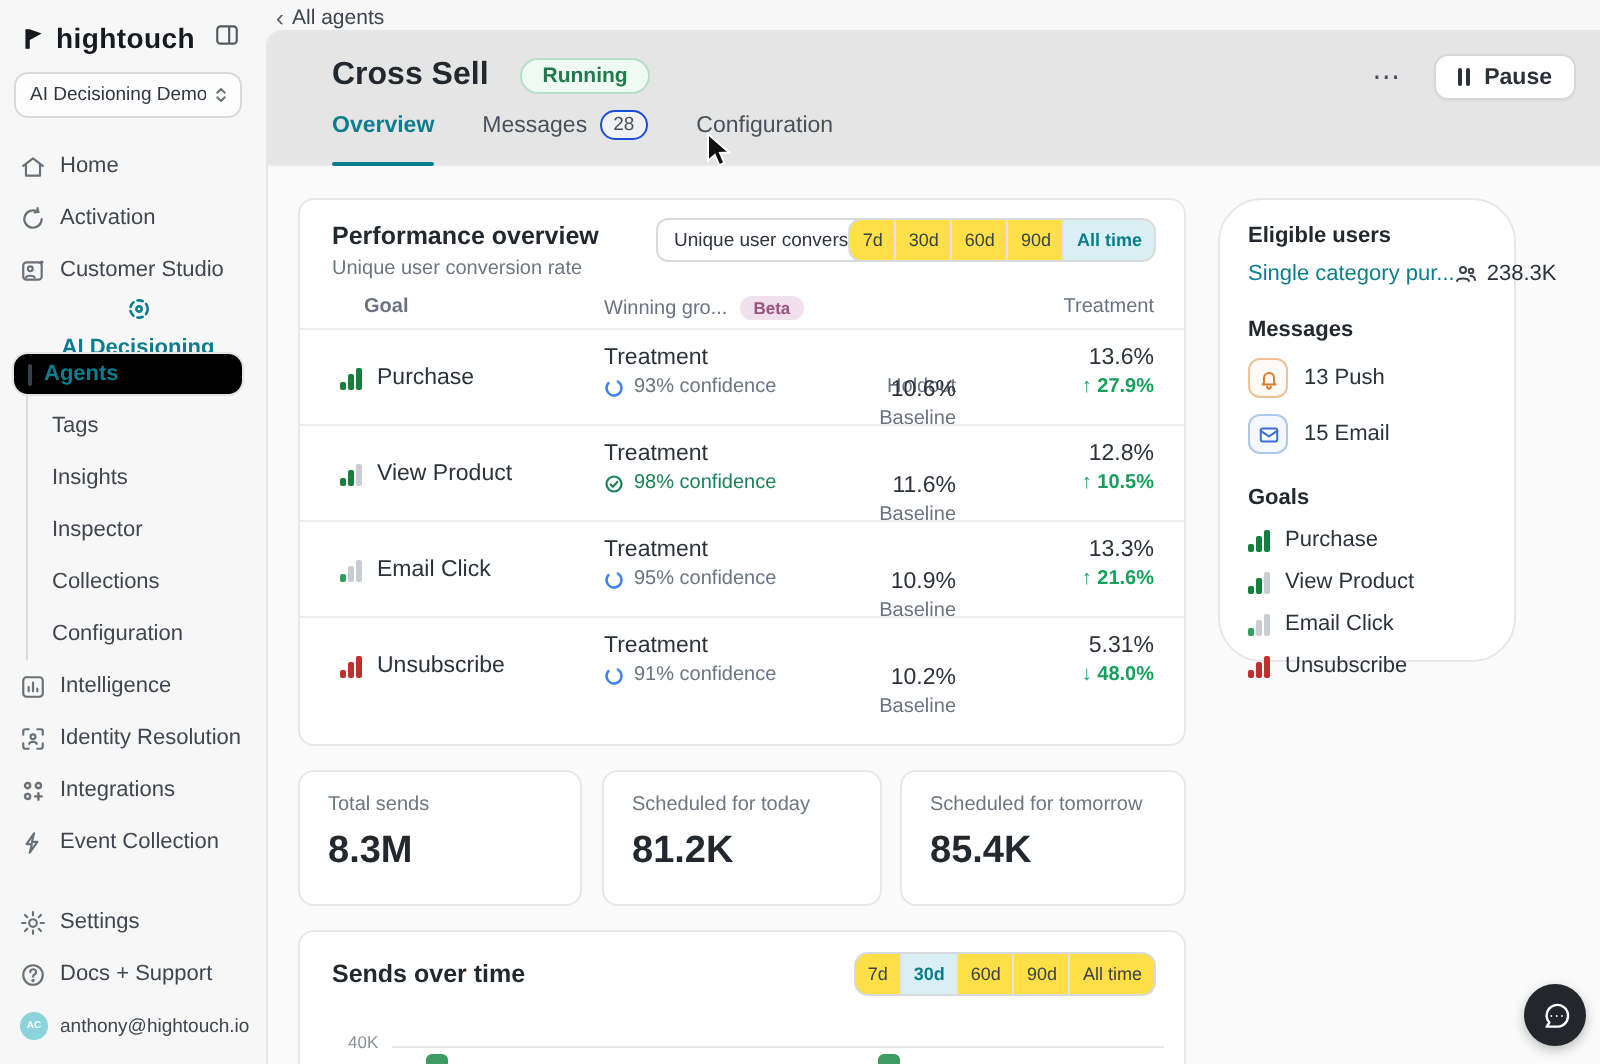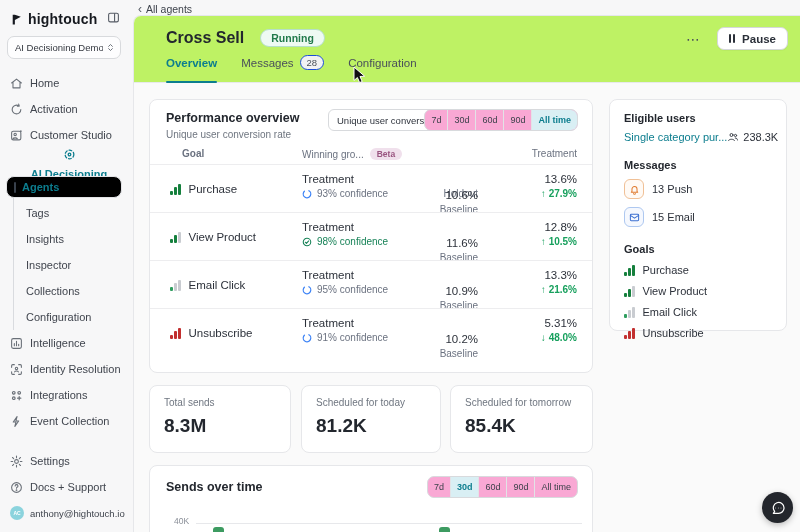--- a/index.html
+++ b/index.html
@@ -25,21 +25,21 @@
   .nav-item.pill { position:relative; margin:0 6px 0 6px; padding-left:15px; height:22px; margin-top:2px; margin-bottom:2px; background:#000000; border:1px solid #e2e3e6; border-radius:8px; color:#0c7d8e; font-weight:600; z-index:2; }
   .nav-item.pill::before { content:""; position:absolute; left:7px; top:5px; width:2px; height:11px; background:#39414c; border-radius:2px; }
   .side-footer { position:absolute; left:0; bottom:6px; width:128px; }
   .avatar { width:14px; height:14px; border-radius:50%; background:#8bd3dd; color:#fff; font-size:5px; font-weight:700; display:flex; align-items:center; justify-content:center; flex:0 0 14px; }
   .nav-item.user { font-size:9.5px; gap:6px; }
 
   
   .breadcrumb { position:absolute; left:138px; top:3px; font-size:10.5px; color:#3e434c; display:flex; align-items:center; gap:4px; cursor:pointer; }
   .breadcrumb .chev { font-size:12px; line-height:10px; color:#555b64; }
   .main-card { position:absolute; left:133px; top:15px; width:667px; height:517px; background:#ffffff; border:1px solid #e6e7ea; border-radius:8px 0 0 0; border-right:none; border-bottom:none; overflow:hidden; }
-  .card-header { position:relative; height:67px; background:#bef264; }
+  .card-header { position:relative; height:67px; background:#e5e5e5; }
   .title-row { position:absolute; left:32px; top:13px; display:flex; align-items:center; gap:16px; }
   .page-title { font-size:16px; font-weight:700; color:#23272e; }
   .badge-running { font-size:10.5px; font-weight:600; color:#217a4b; background:#eefaf3; border:1px solid #b5e0c7; border-radius:999px; padding:2px 10px; }
   .header-actions { position:absolute; right:12px; top:11px; display:flex; align-items:center; gap:16px; }
   .menu-dots { font-size:14px; color:#4a505a; letter-spacing:1px; cursor:pointer; }
   .pause-btn { display:flex; align-items:center; gap:7px; border:1px solid #d5d7db; border-radius:7px; background:#fff; height:23px; padding:0 11px; font-size:11.5px; font-weight:600; color:#2b3039; cursor:pointer; box-shadow:0 1px 1px rgba(0,0,0,.03); }
   .pause-icon { display:flex; gap:2px; }
   .pause-icon i { width:2px; height:9px; background:#2b3039; border-radius:1px; }
   .tab-row { position:absolute; left:0; right:0; bottom:0; height:22px; border-bottom:1px solid #e8e9ec; padding-left:32px; display:flex; gap:24px; }
   .tab { font-size:11.5px; color:#4a505a; display:flex; align-items:center; gap:6px; position:relative; cursor:pointer; padding-bottom:18px; }
@@ -49,21 +49,21 @@
 
   .content { position:absolute; left:0; right:0; top:67px; bottom:0; background:#fafafa; overflow:hidden; }
   .panel { position:absolute; background:#fff; border:1px solid #e6e7ea; border-radius:8px; }
 
   
   .perf { left:15px; top:16px; width:444px; height:274px; }
   .perf-title { position:absolute; left:16px; top:11px; font-size:12.5px; font-weight:700; color:#23272e; }
   .perf-sub { position:absolute; left:16px; top:29px; font-size:10px; color:#6f7680; }
   .metric-select { position:absolute; left:178px; top:9px; width:124px; height:22px; border:1px solid #d8dadd; border-radius:6px; background:#fff; display:flex; align-items:center; padding:0 5px 0 8px; gap:4px; cursor:pointer; }
   .metric-select span { font-size:9.5px; color:#2f343d; white-space:nowrap; overflow:hidden; flex:1; }
-  .seg { position:absolute; top:9px; height:22px; display:flex; border:1px solid #d8dadd; border-radius:7px; background:#f9a8d4; overflow:hidden; }
+  .seg { position:absolute; top:9px; height:22px; display:flex; border:1px solid #d8dadd; border-radius:7px; background:#fde047; overflow:hidden; }
   .perf .seg { right:14px; }
   .seg div { font-size:9px; color:#3c414a; padding:0 6px; display:flex; align-items:center; border-left:1px solid #e2e3e6; cursor:pointer; white-space:nowrap; }
   .seg div:first-child { border-left:none; }
   .seg div.on { background:#d9eff4; color:#0c7d8e; font-weight:700; }
   .thead { position:absolute; left:0; right:0; top:48px; height:18px; font-size:10px; color:#6b7280; }
   .thead .c-goal { position:absolute; left:32px;font-weight:bold; }
   .thead .c-win { position:absolute; left:152px; display:flex; gap:6px; align-items:center; }
   .beta { font-size:8.5px; font-weight:600; color:#99537f; background:#f0e0ec; border-radius:999px; padding:1px 7px; }
   .thead .c-hold { position:absolute; left:258px; width:70px; text-align:right;margin-top:40px; }
   .thead .c-treat { position:absolute; left:349px; width:78px; text-align:right; }
@@ -80,21 +80,21 @@
   .win-name { font-size:11.5px; color:#2c313a; }
   .conf { display:flex; align-items:center; gap:5px; margin-top:3px; font-size:10px; color:#6b7280; }
   .conf.ok { color:#178257; }
   .num-main { font-size:11.5px; color:#2c313a; }
   .num-sub { font-size:10px; color:#6b7280; margin-top:3px; }
   .hold-cell { position:absolute; left:258px; width:70px; top:24px; text-align:right; }
   .treat-cell { position:absolute; left:349px; width:78px; top:8px; text-align:right; }
   .lift { font-size:10px; font-weight:600; color:#17a05d; margin-top:3px; }
 
   
-  .summary { left:475px; top:16px; width:178px; height:232px; }
+  .summary { left:475px; top:16px; width:149px; height:232px;border-radius:22px; }
   .sum-h { font-size:11px; font-weight:700; color:#23272e; }
   .sum-block { padding:0 14px; }
   .aud-row { display:flex; align-items:center; justify-content:space-between; margin-top:7px; }
   .aud-link { font-size:11px; color:#0c7d8e; cursor:pointer; white-space:nowrap; }
   .aud-count { display:flex; align-items:center; gap:4px; font-size:11px; color:#2c313a; }
   .msg-row { display:flex; align-items:center; gap:8px; margin-top:8px; font-size:11px; color:#2c313a; }
   .chip { width:20px; height:20px; border-radius:6px; display:flex; align-items:center; justify-content:center; }
   .chip.push { border:1px solid #f0c096; background:#fffaf5; color:#e07a2e; }
   .chip.mail { border:1px solid #aec8f0; background:#f5f8fe; color:#3c6fd1; }
   .goal-row { display:flex; align-items:center; gap:8px; margin-top:9px; font-size:11px; color:#2c313a; }

